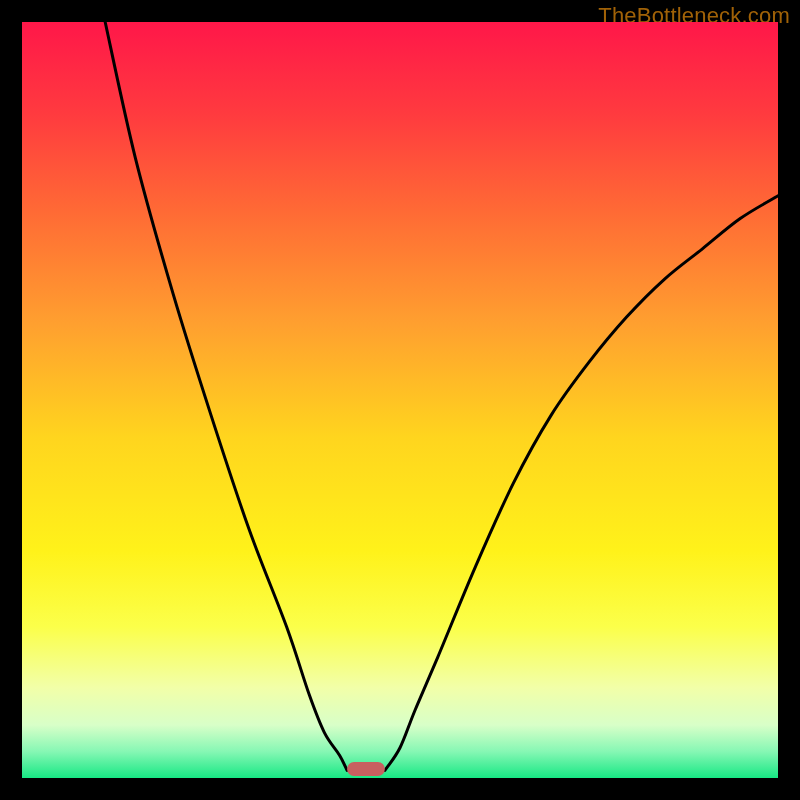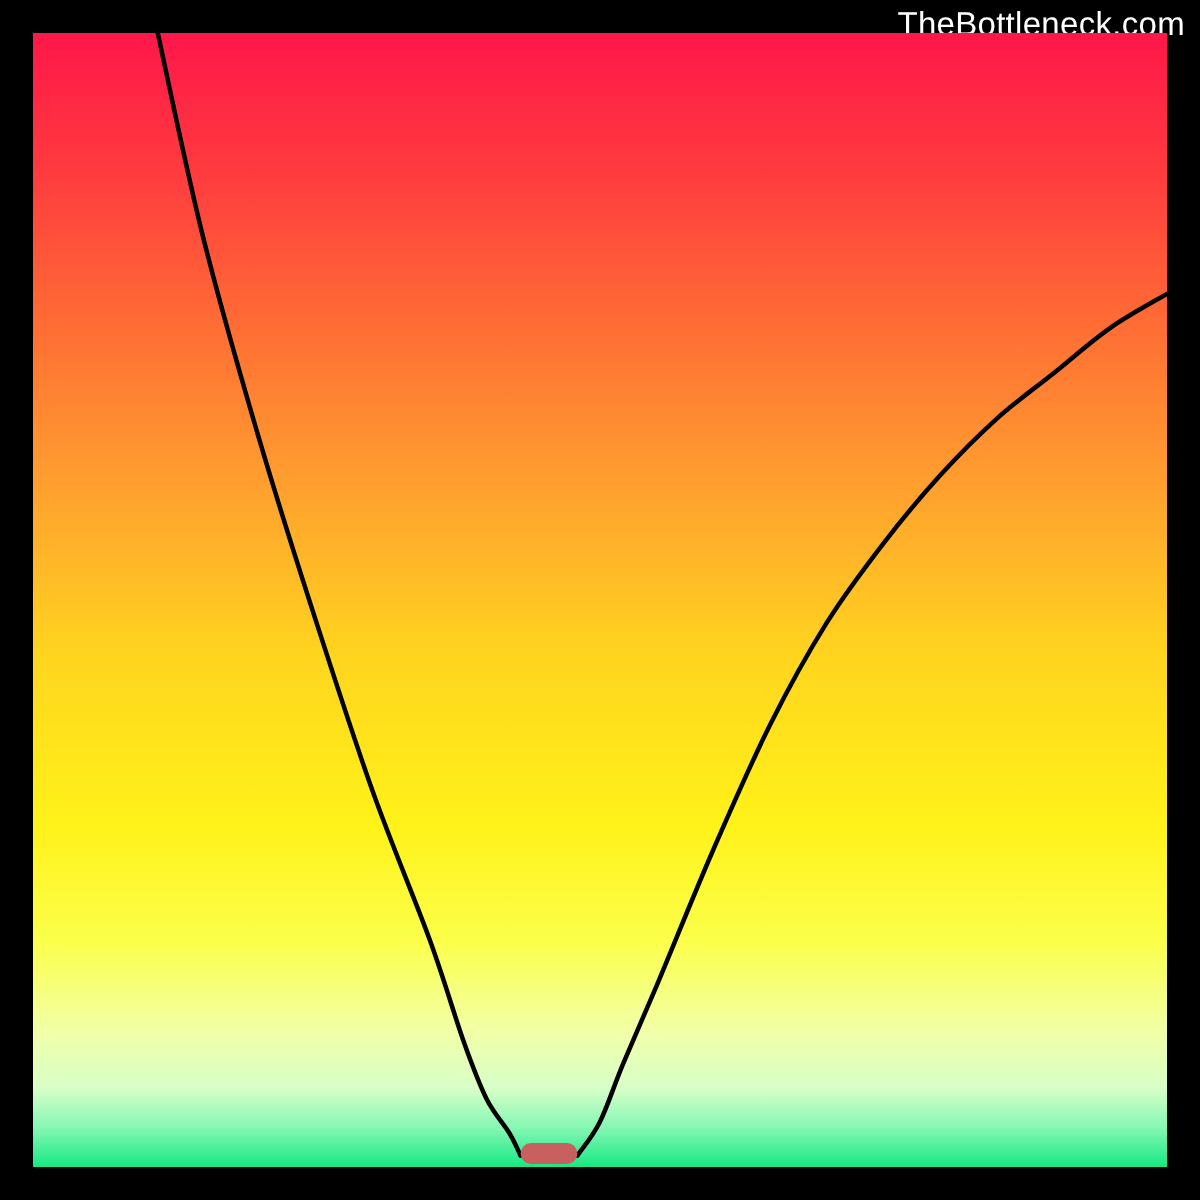--- a/index.html
+++ b/index.html
@@ -24,21 +24,21 @@
     left: 22px;
     top: 22px;
     width: 756px;
     height: 756px;
     overflow: hidden;
   }
   .watermark {
     position: absolute;
     top: 3px;
     right: 10px;
-    color: #ffffff;
+    color: #a16207;
     font-size: 22px;
     font-weight: 500;
     letter-spacing: 0.2px;
     user-select: none;
   }
   svg { display: block; }
 </style>
 </head>
 <body>
 

